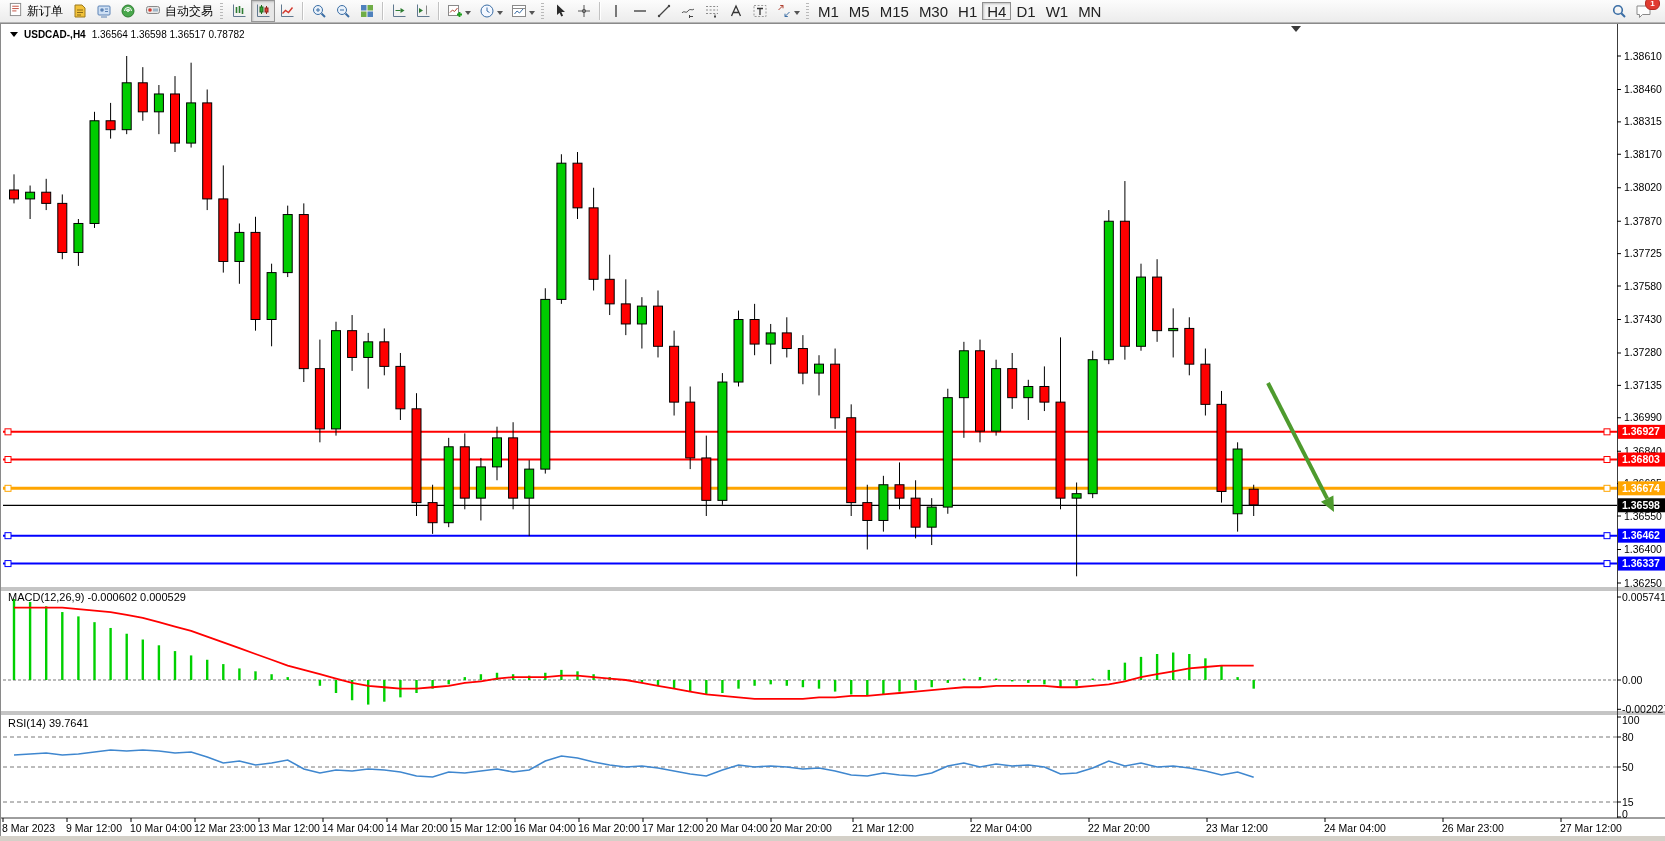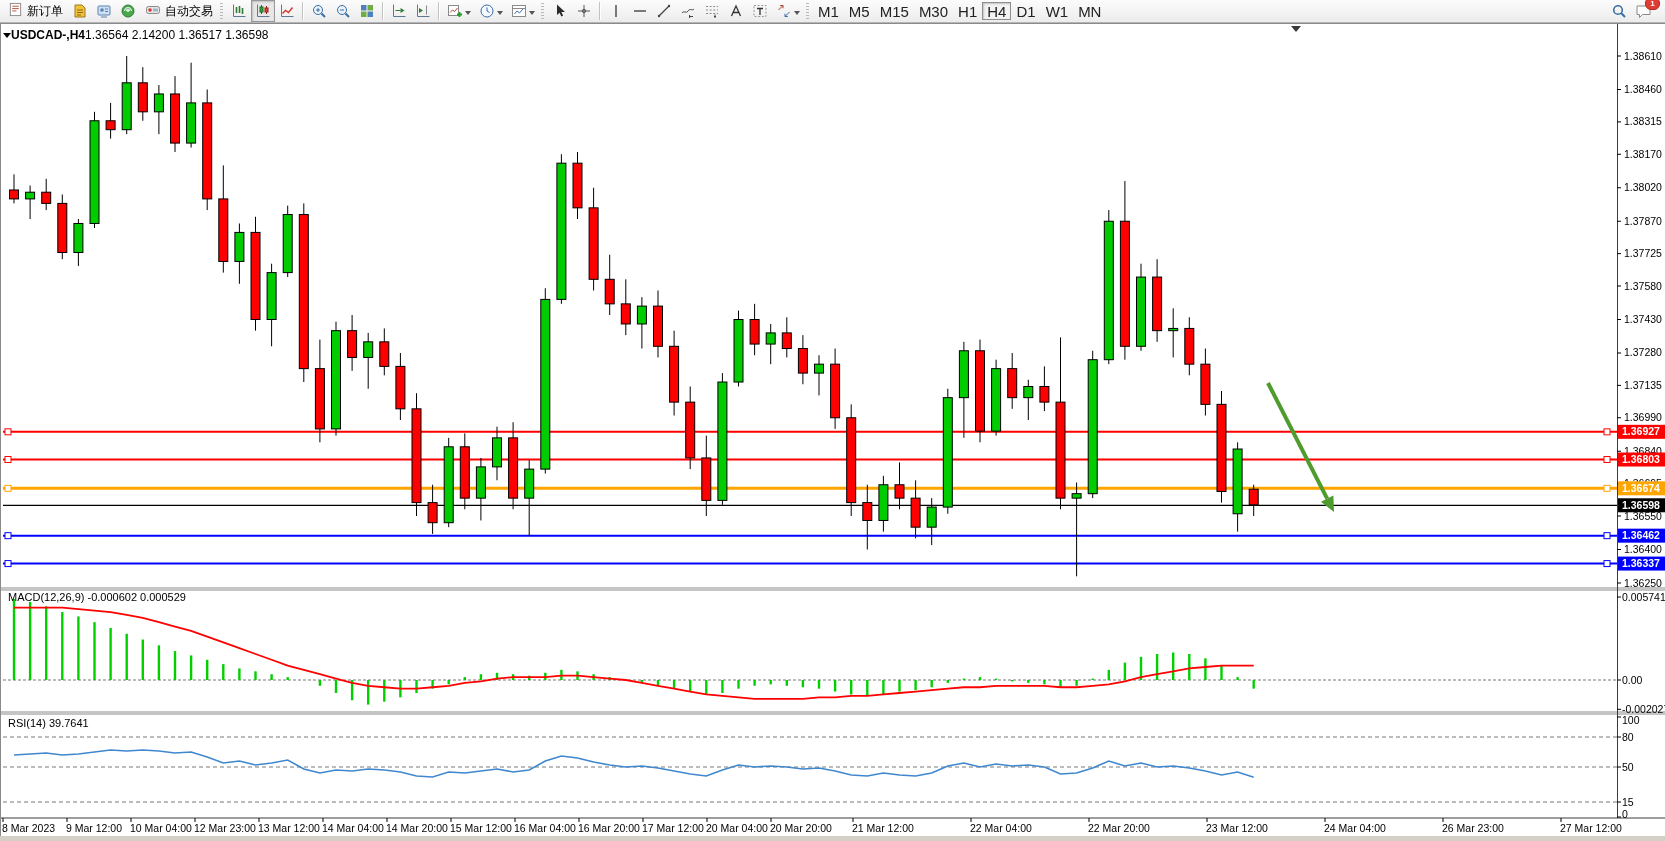--- a/index.html
+++ b/index.html
@@ -18,21 +18,21 @@
   .caret{width:0;height:0;border:3px solid transparent;border-top:4px solid #555;margin:6px 1px 0 2px;}
   .tf{height:18px;min-width:24px;padding:0 4px;font-size:15px;color:#222;border:1px solid transparent;
       background:transparent;text-align:center;line-height:17px;}
   .tf.active{background:#f3f3f3;border:1px solid #8f8f8f;box-shadow:inset 1px 1px 2px rgba(0,0,0,.2);}
   .tb .spacer{flex:1;}
   .chatwrap{position:relative;margin-right:10px;}
   .badge{position:absolute;top:-4px;right:-6px;min-width:11px;height:11px;border-radius:6px;background:#e03c31;
          color:#fff;font-size:8px;font-weight:bold;text-align:center;line-height:11px;padding:0 1px;border:1px solid #b02a22;}
   
   .win{position:absolute;left:0;top:23px;width:1665px;height:818px;background:#fff;}
-  .chart-title{position:absolute;left:3px;top:5px;display:flex;align-items:center;gap:0;font-size:12px;color:#000;z-index:5;}
+  .chart-title{position:absolute;left:10px;top:5px;display:flex;align-items:center;gap:6px;font-size:10px;color:#000;z-index:5;}
   .tri{width:0;height:0;border:4px solid transparent;border-top:5px solid #000;margin-top:4px;}
   svg text{font-family:"Liberation Sans",sans-serif;}
 </style>
 </head>
 <body>
 
 <div class="app">
 
   <div class="tb">
     <button class="tbtn">
@@ -297,21 +297,21 @@
           </svg>
         </span>
       <span class="badge">1</span>
     </span>
   </div>
 
   <div class="win">
     <div class="chart-title">
       <span class="tri"></span>
       <span style="font-weight:bold;">USDCAD-,H4</span>
-      <span>1.36564 2.14200 1.36517 1.36598</span>
+      <span>1.36564 1.36598 1.36517 0.78782</span>
     </div>
     <svg id="chart-svg" width="1665" height="818">
         <g>
           <line x1="3" y1="408.82245762712034" x2="1617" y2="408.82245762712034" stroke="#ff0000" stroke-width="2"></line>
           <line x1="3" y1="436.51228813559277" x2="1617" y2="436.51228813559277" stroke="#ff0000" stroke-width="2"></line>
           <line x1="3" y1="465.31864406779636" x2="1617" y2="465.31864406779636" stroke="#ffa500" stroke-width="3"></line>
           <line x1="3" y1="482.28983050847637" x2="1617" y2="482.28983050847637" stroke="#000000" stroke-width="1.2"></line>
           <line x1="3" y1="512.6593220339007" x2="1617" y2="512.6593220339007" stroke="#0000ff" stroke-width="2"></line>
           <line x1="3" y1="540.5724576271205" x2="1617" y2="540.5724576271205" stroke="#0000ff" stroke-width="2"></line>
         </g>

